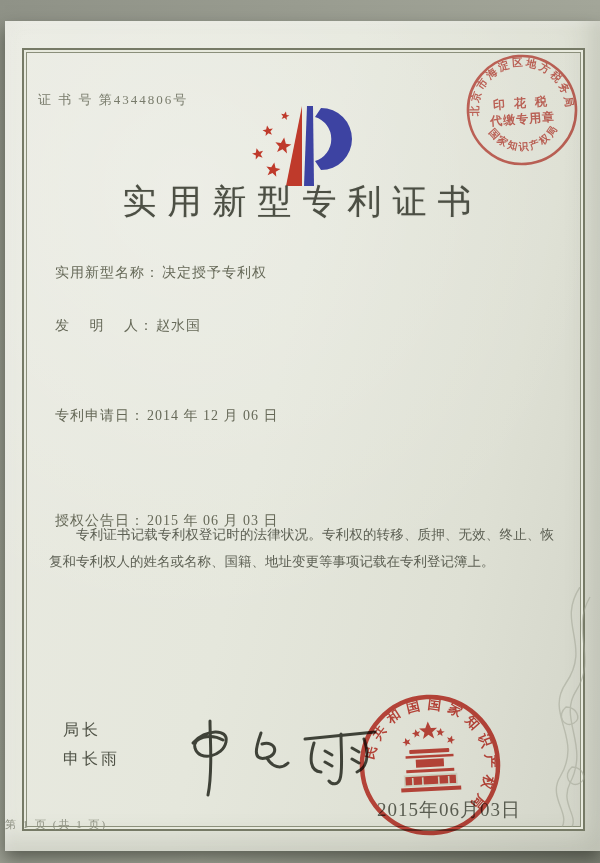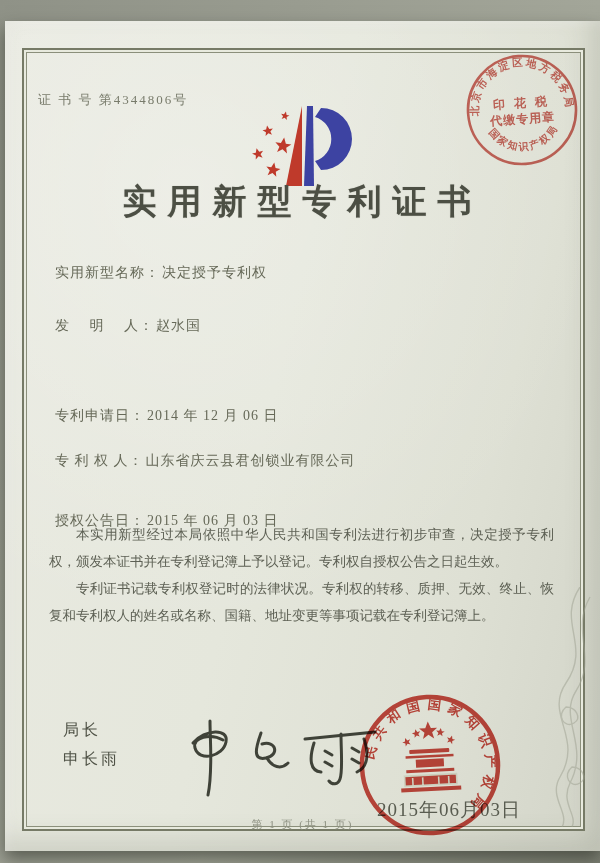--- a/index.html
+++ b/index.html
@@ -22,39 +22,39 @@
     border-color:#767a66;
     box-shadow:inset 0 0 0 2px #e8eade, inset 0 0 0 3px #8b8f7b;
   }
   .certno{
     position:absolute;left:33px;top:70px;font-size:13px;letter-spacing:2px;color:#787b6b;
   }
   .logo{position:absolute;left:223px;top:83px;}
   .stamp{position:absolute;left:454px;top:26px;mix-blend-mode:multiply;opacity:.82;transform:rotate(-4deg);}
   .title{
     position:absolute;left:0;right:0;top:158px;text-align:center;
-    font-size:34px;font-weight:700;letter-spacing:11px;color:#4c4f44;
+    font-size:34px;font-weight:400;letter-spacing:11px;color:#4c4f44;
     text-shadow:0 0 1px rgba(76,79,68,.35);
   }
   .field{position:absolute;left:50px;font-size:14px;color:#666а58;color:#666958;letter-spacing:1px;white-space:nowrap;}
   .field .val{margin-left:2px;}
   .f0{top:243px}.f1{top:296px}.f2{top:341px}.f3{top:386px}.f4{top:431px}.f5{top:491px}
   .bodytext{
     position:absolute;left:44px;top:500px;width:505px;
     font-size:13.5px;line-height:27px;color:#5d6054;text-align:justify;
   }
   .bodytext p{margin:0;text-indent:2em;}
   .signer{position:absolute;left:58px;top:694px;font-size:16px;color:#4f5246;letter-spacing:3px;line-height:29px;}
   .sig{position:absolute;left:150px;top:692px;}
   .sealdate{
     position:absolute;left:372px;top:776px;font-size:19px;letter-spacing:1px;color:#595c50;z-index:1;
   }
   .bigseal{position:absolute;left:349px;top:668px;z-index:2;mix-blend-mode:multiply;opacity:.9;transform:rotate(-3deg);}
   .footer{
-    position:absolute;left:0;right:0;top:796px;text-align:center;
+    position:absolute;left:0;right:0;top:796px;
     font-size:11px;color:#8d9081;letter-spacing:2px;
   }
   .flourish{position:absolute;right:2px;bottom:24px;opacity:.5;}
 </style>
 </head>
 <body>
 
 <div class="photo">
   <div class="paper">
     <div class="frame"></div>
@@ -97,29 +97,25 @@
 
     <div class="field f0">
       <span>实用新型名称：</span><span class="val">决定授予专利权</span>
     </div>
     <div class="field f1">
       <span>发　 明　 人：</span><span class="val">赵水国</span>
     </div>
     <div class="field f3">
       <span>专利申请日：</span><span class="val">2014 年 12 月 06 日</span>
     </div>
-    <div class="field f4">
-      <span>专 利 权 人：</span><span class="val">山东省庆云县君创锁业有限公司</span>
-    </div>
     <div class="field f5">
       <span>授权公告日：</span><span class="val">2015 年 06 月 03 日</span>
     </div>
 
     <div class="bodytext">
-      <p>本实用新型经过本局依照中华人民共和国专利法进行初步审查，决定授予专利权，颁发本证书并在专利登记簿上予以登记。专利权自授权公告之日起生效。</p>
       <p>专利证书记载专利权登记时的法律状况。专利权的转移、质押、无效、终止、恢复和专利权人的姓名或名称、国籍、地址变更等事项记载在专利登记簿上。</p>
     </div>
 
     <div class="signer">
       <div>局长</div>
       <div>申长雨</div>
     </div>
 
     <svg class="sig" width="235" height="92" viewBox="0 0 235 92">
       <g fill="none" stroke="#3f4238" stroke-width="3" stroke-linecap="round">

